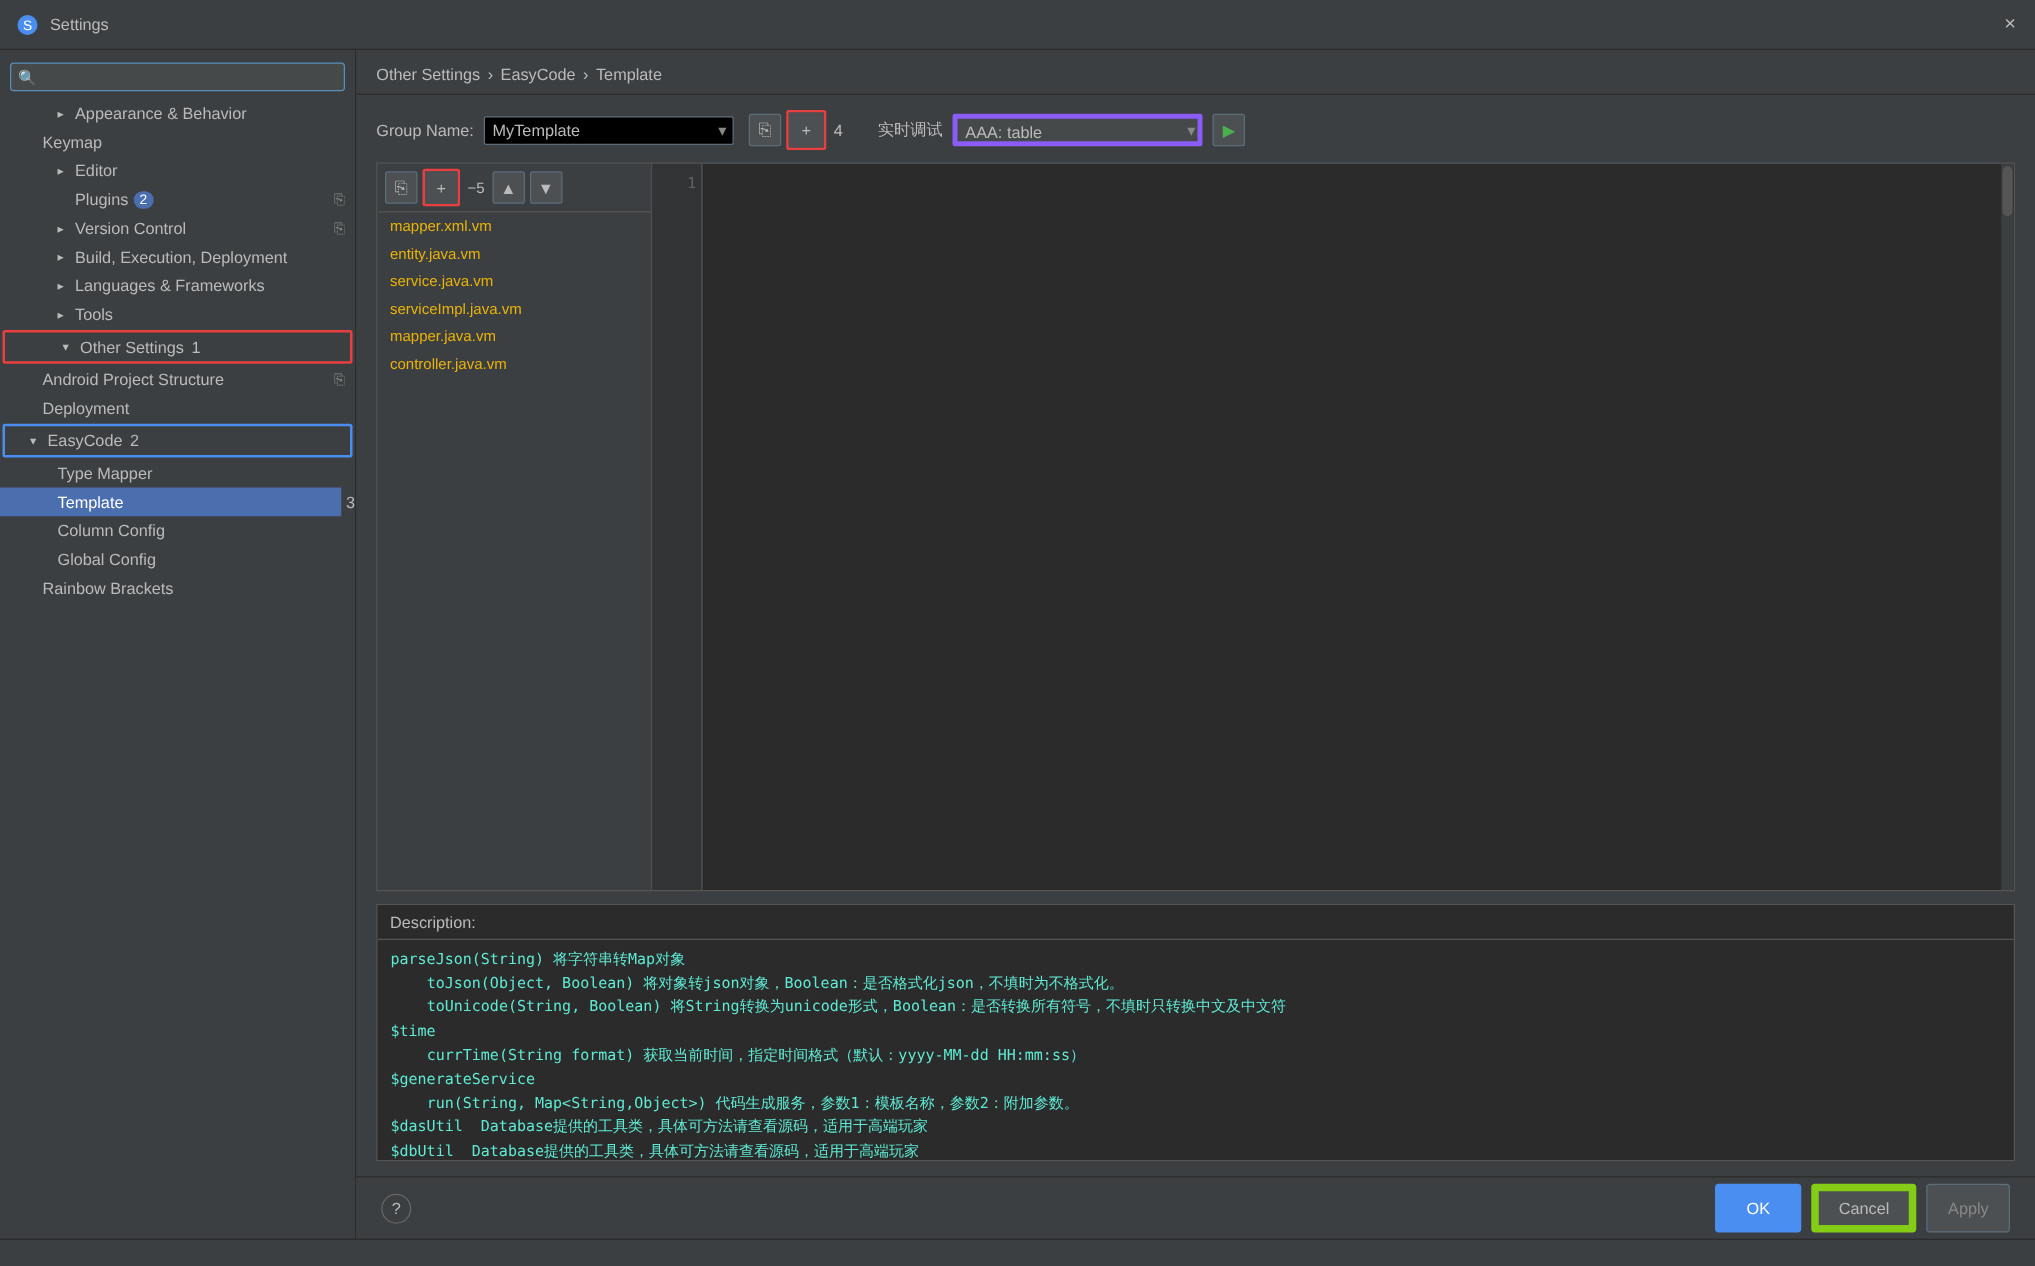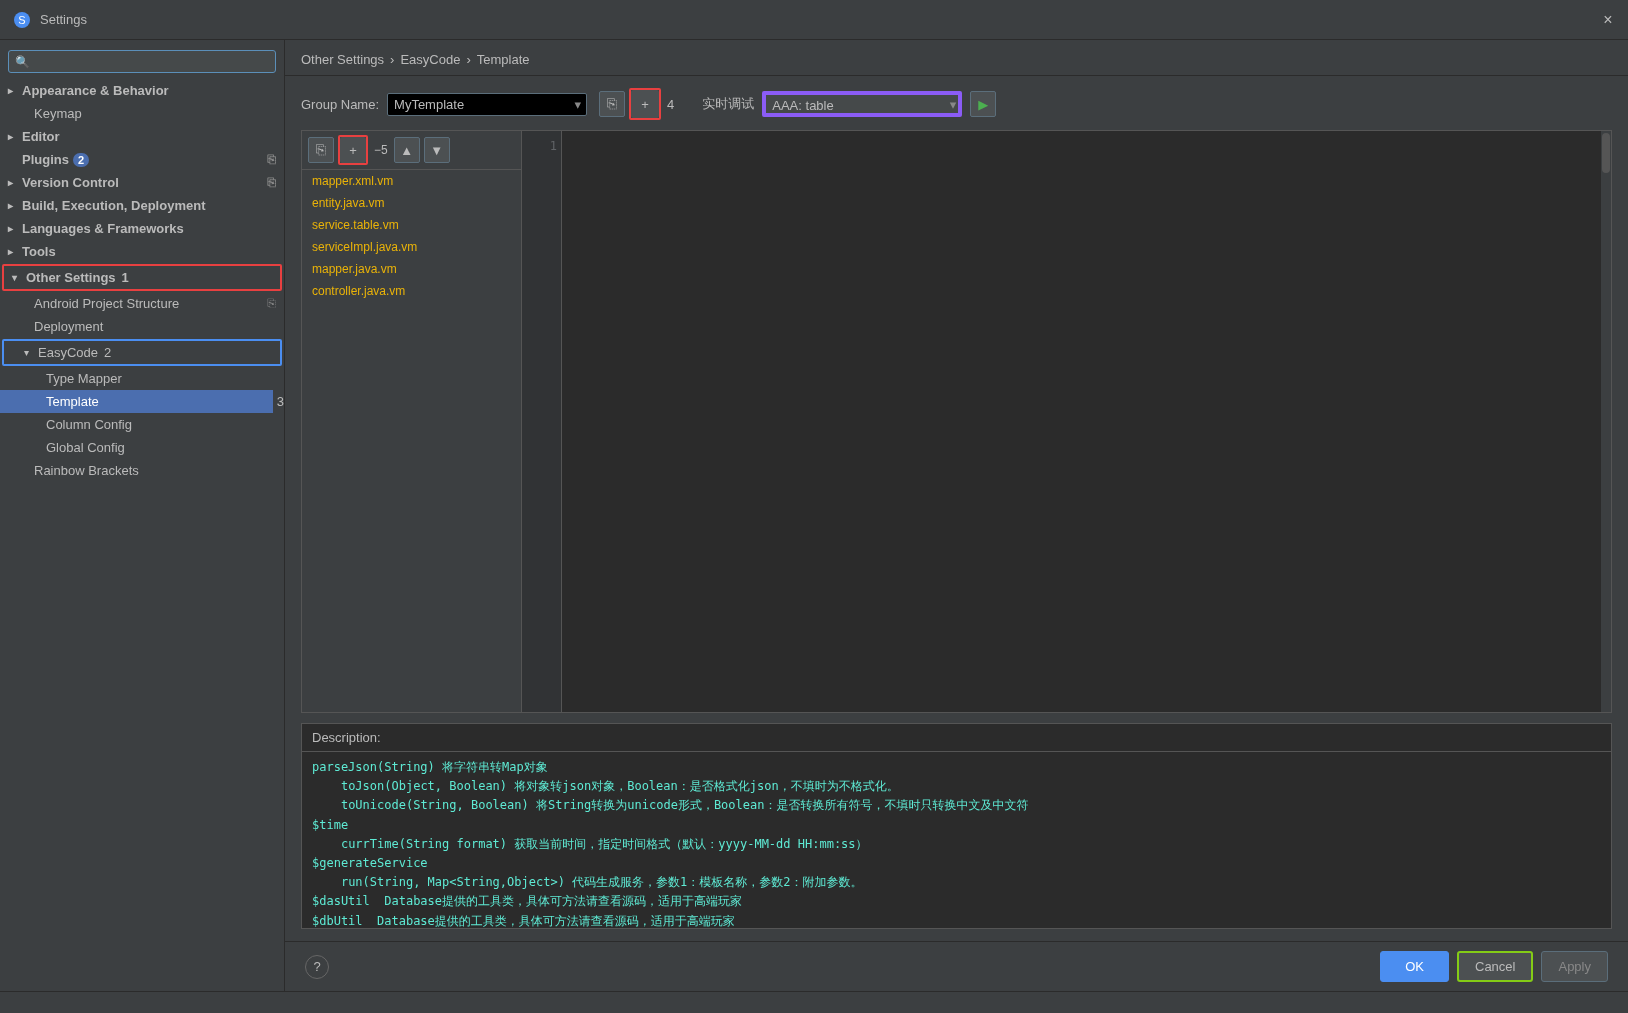--- a/index.html
+++ b/index.html
@@ -18,21 +18,21 @@
     
     
     .sidebar { width: 285px; background: #3c3f41; border-right: 1px solid #2b2b2b; display: flex; flex-direction: column; overflow-y: auto; padding: 4px 0; }
     
     .search-box { margin: 6px 8px; background: #45494a; border: 1px solid #5b8fb9; border-radius: 3px; display: flex; align-items: center; padding: 3px 6px; }
     .search-icon { color: #888; margin-right: 4px; font-size: 12px; }
     .search-input { background: transparent; border: none; outline: none; color: #bbbbbb; font-size: 13px; width: 100%; }
     
     .sidebar-item { padding: 4px 8px 4px 16px; cursor: pointer; display: flex; align-items: center; color: #bbbbbb; font-size: 13px; }
     .sidebar-item.selected { background: #4b6eaf; color: white; }
-    .sidebar-item.level-0 { padding-left: 8px; font-weight: bold; }
+    .sidebar-item.level-0 { padding-left: 8px; font-weight: normal; margin-left: 38px; }
     .sidebar-item.level-1 { padding-left: 20px; }
     .sidebar-item.level-2 { padding-left: 32px; }
     
     .sidebar-item .chevron { margin-right: 4px; font-size: 10px; display: inline-block; width: 10px; }
     .chevron-down::after { content: '▾'; }
     .chevron-right::after { content: '▸'; }
     
     .badge { background: #4b6eaf; color: white; border-radius: 8px; padding: 1px 5px; font-size: 11px; margin-left: 4px; }
     .copy-icon { margin-left: auto; color: #888; font-size: 11px; }
     
@@ -78,21 +78,21 @@
     .description-area { border: 1px solid #555; background: #2b2b2b; height: 206px; overflow: hidden; display: flex; flex-direction: column; }
     .description-label { padding: 6px 10px; color: #bbbbbb; font-size: 13px; border-bottom: 1px solid #555; }
     .description-content { flex: 1; padding: 6px 10px; color: #5eead4; font-size: 12px; font-family: monospace; overflow-y: auto; line-height: 1.6; white-space: pre-wrap; }
     
     
     .bottom-bar { height: 50px; background: #3c3f41; border-top: 1px solid #2b2b2b; display: flex; align-items: center; justify-content: space-between; padding: 0 20px; }
     .bottom-left { display: flex; align-items: center; }
     .help-btn { width: 24px; height: 24px; border: 1px solid #666; border-radius: 50%; display: flex; align-items: center; justify-content: center; cursor: pointer; color: #bbbbbb; font-size: 13px; }
     .bottom-right { display: flex; gap: 8px; }
     .btn-ok { background: #4b8ef1; border: 1px solid #4b8ef1; color: white; padding: 6px 24px; border-radius: 3px; cursor: pointer; font-size: 13px; }
-    .btn-cancel { background: #4c5052; border: 2px solid #84cc16; color: #bbbbbb; padding: 6px 16px; border-radius: 3px; cursor: pointer; font-size: 13px; }
+    .btn-cancel { background: #4c5052; border: 6px solid #84cc16; color: #bbbbbb; padding: 6px 16px; border-radius: 3px; cursor: pointer; font-size: 13px; }
     .btn-apply { background: #4c5052; border: 1px solid #5b6e7b; color: #888; padding: 6px 16px; border-radius: 3px; cursor: pointer; font-size: 13px; }
     
     
     .annotation { color: #bbbbbb; font-size: 13px; margin-left: 6px; }
     
     
     .status-bar { height: 22px; background: #3c3f41; border-top: 1px solid #2b2b2b; display: flex; align-items: center; padding: 0 8px; font-size: 11px; color: #888; }
     
     .scrollbar-vert { width: 10px; background: #3c3f41; }
     .scrollbar-thumb { width: 8px; height: 40px; background: #555; border-radius: 4px; margin: 2px auto; }
@@ -259,21 +259,21 @@
               <div style="border:2px solid #e84040;border-radius:2px;">
                 <div class="toolbar-btn" style="border:none;">+</div>
               </div>
               <span style="color:#bbbbbb;font-size:12px;margin:0 2px;">−5</span>
               <div class="toolbar-btn">▲</div>
               <div class="toolbar-btn">▼</div>
             </div>
             <div class="file-list-items">
               <div class="file-item">mapper.xml.vm</div>
               <div class="file-item">entity.java.vm</div>
-              <div class="file-item">service.table.vm</div>
+              <div class="file-item">service.java.vm</div>
               <div class="file-item">serviceImpl.java.vm</div>
               <div class="file-item">mapper.java.vm</div>
               <div class="file-item">controller.java.vm</div>
             </div>
           </div>
 
           <div class="editor-area">
             <div class="line-numbers">
               <div>1</div>
             </div>

